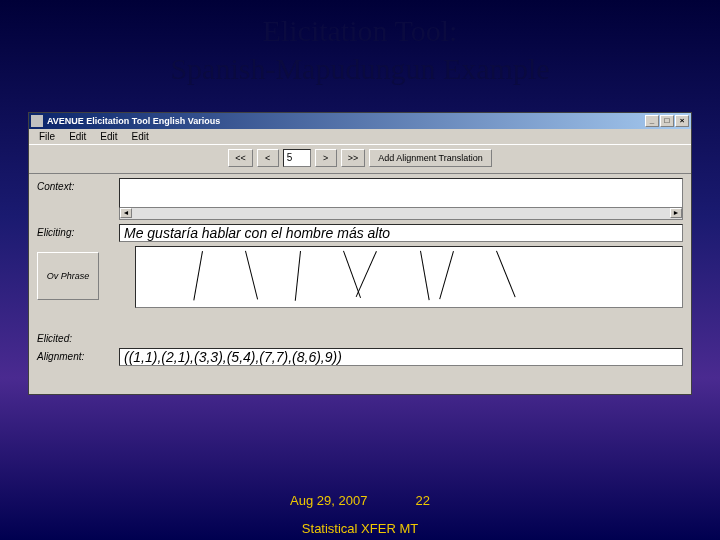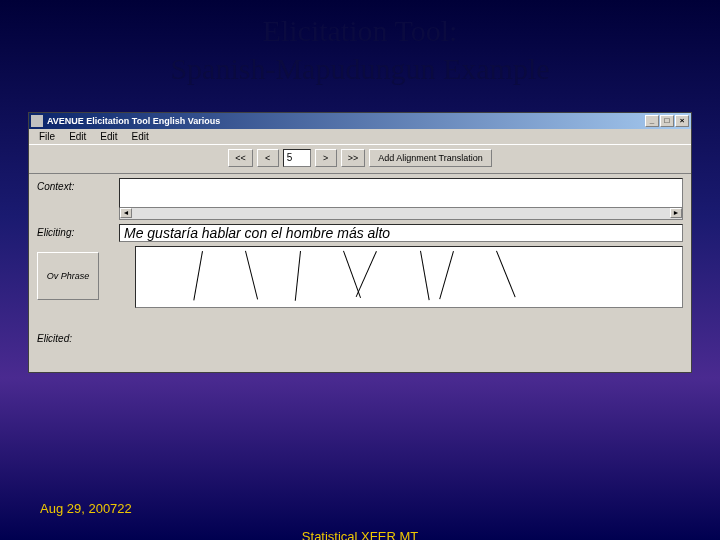--- a/index.html
+++ b/index.html
@@ -12,29 +12,30 @@
   .slide-title {
     text-align: center;
     font-family: Georgia, 'Times New Roman', serif;
     font-size: 30px;
     color: #0a0a40;
     padding: 12px 0 8px 0;
     line-height: 1.25;
   }
   .footer {
     position: absolute;
-    bottom: 24px;
+    bottom: 32px;
     left: 0;
     width: 100%;
     display: flex;
-    justify-content: flex-start;
+    justify-content: center;
     padding: 0 40px;
     font-size: 13px;
     color: #f0c800;
     font-family: Verdana, sans-serif;
+    gap: 48px;
   }
   .footer .center { position: absolute; left: 50%; transform: translateX(-50%); margin-top: 28px; }
 
   
   .app-window {
     position: absolute;
     left: 28px;
     top: 112px;
     width: 664px;
     background: #d4d0c8;
@@ -239,20 +240,26 @@
         <div class="al-line" style="left:52%; top:4px; height:50px; transform:rotate(-10deg)"></div>
         <div class="al-line" style="left:58%; top:4px; height:50px; transform:rotate(16deg)"></div>
         <div class="al-line" style="left:66%; top:4px; height:50px; transform:rotate(-22deg)"></div>
       </div>
     </div>
 
     <div class="row">
       <div class="row-label">Elicited:</div>
     </div>
 
+    <div class="row">
+      <div class="row-label">Alignment:</div>
+      <div class="field-wrap">
+        <div class="text-field">((1,1),(2,1),(3,3),(5,4),(7,7),(8,6),9))</div>
+      </div>
+    </div>
 
 
   </div>
 </div>
 
 <div class="footer">
   <span>Aug 29, 2007</span>
   <span class="center">Statistical XFER MT</span>
   <span>22</span>
 </div>

